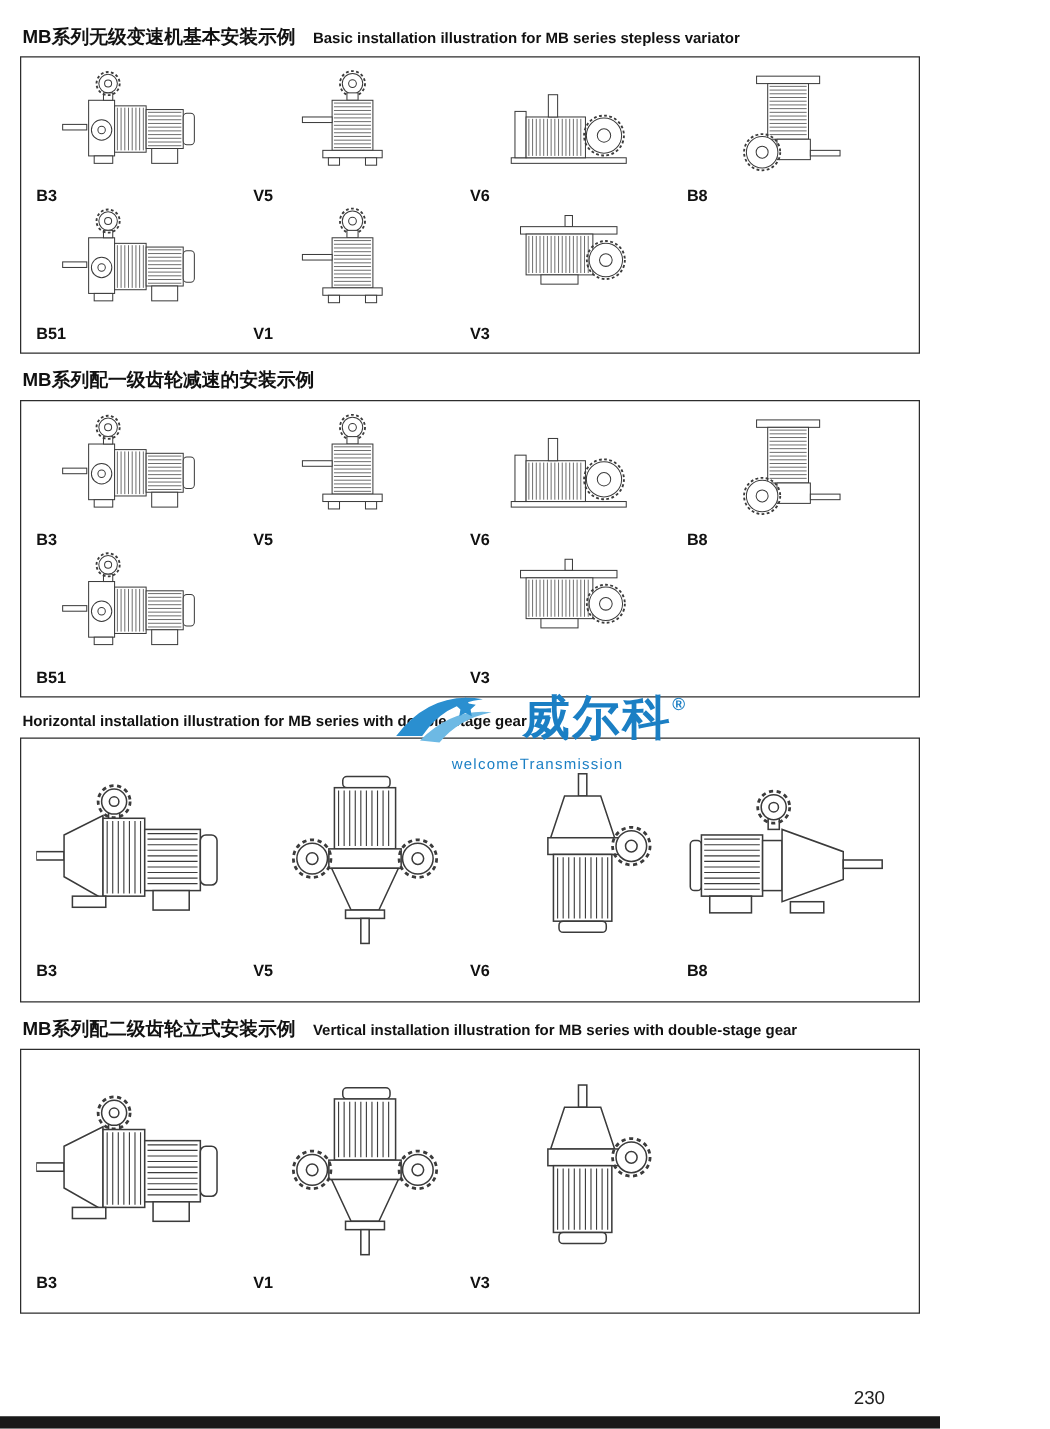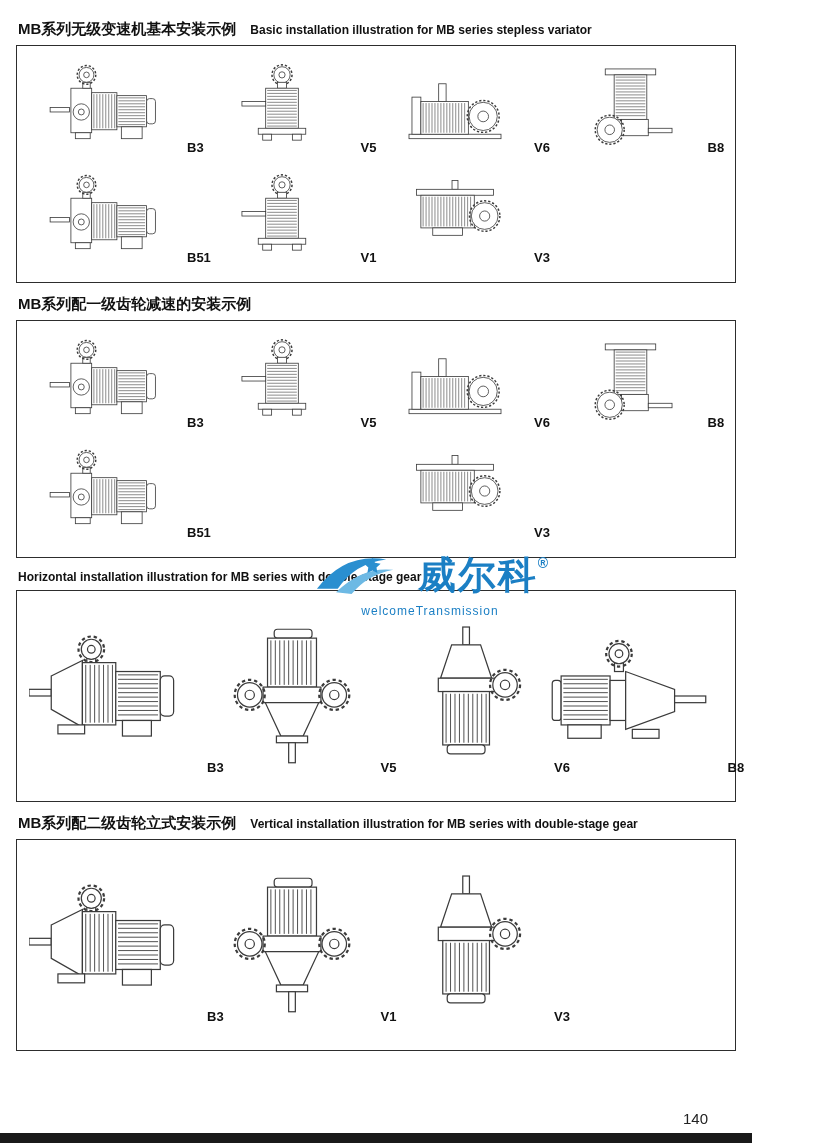--- a/index.html
+++ b/index.html
@@ -5,21 +5,21 @@
   *{box-sizing:border-box;margin:0;padding:0}
   html,body{width:840px;height:1143px;background:#fff;font-family:"Liberation Sans",sans-serif;color:#111;position:relative;overflow:hidden}
   .page{position:relative;width:752px;height:1143px;padding:8px 16px 0}
   .sec{margin-bottom:12px}
   .heading{display:flex;align-items:baseline;gap:14px;margin:12px 2px 6px;font-weight:bold;white-space:nowrap}
   .heading .zh{font-size:15px}
   .heading .en{font-size:12px}
   .box{border:1px solid #2d2d2d;padding:8px 12px;display:flex;flex-direction:column;justify-content:space-around;height:238px;background:#fff}
   .box.tall{height:212px}
   .row{display:flex;align-items:flex-end}
-  .slot{flex:1;display:flex;flex-direction:row;align-items:flex-end;min-width:0}
+  .slot{flex:1;display:flex;flex-direction:column;align-items:flex-start;min-width:0}
   .fig svg{width:158px;height:92px;display:block}
   .tall .fig svg{width:178px;height:158px}
   .fig-label{font-weight:bold;font-size:13px;margin-top:2px;color:#111}
   .watermark{position:absolute;left:295px;top:548px;width:270px;z-index:6;pointer-events:none;text-align:center}
   .wm-row{display:flex;align-items:center;justify-content:center;gap:4px}
   .wm-brand{font-size:38px;font-weight:bold;color:#1b7fc4;letter-spacing:2px;line-height:1}
   .wm-reg{font-size:14px;vertical-align:top;color:#1b7fc4}
   .wm-sub{font-size:12px;color:#1b7fc4;letter-spacing:1px;margin-top:2px}
   .page-number{position:absolute;right:44px;bottom:16px;font-size:15px;color:#222}
   .bottom-bar{position:absolute;left:0;bottom:0;width:100%;height:10px;background:#191919}
@@ -704,15 +704,15 @@
       <svg width="104" height="54" viewBox="0 0 120 60">
         <path d="M8 46 Q 40 4 88 12 Q 52 16 32 46 Z" fill="#2a8fd0"></path>
         <path d="M30 50 Q 60 20 96 24 Q 66 30 48 52 Z" fill="#6db9e4"></path>
         <path d="M72 10 l3 6 6.5 1 -4.8 4.4 1.1 6.4 -5.8-3.1 -5.8 3.1 1.1-6.4 -4.8-4.4 6.5-1 z" fill="#2a8fd0"></path>
       </svg>
       <div class="wm-brand"><span>威尔科</span><span class="wm-reg">®</span></div>
     </div>
     <div class="wm-sub">welcomeTransmission</div>
   </div>
 
-  <div class="page-number">140</div>
+  <div class="page-number">230</div>
   <div class="bottom-bar"></div>
 </div>
 
 </body></html>

